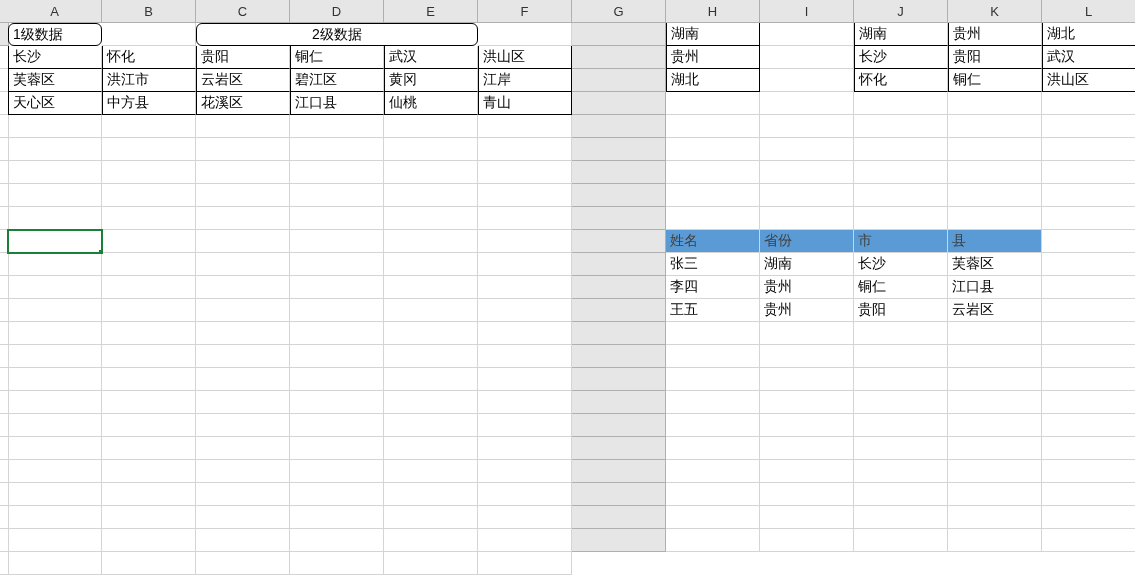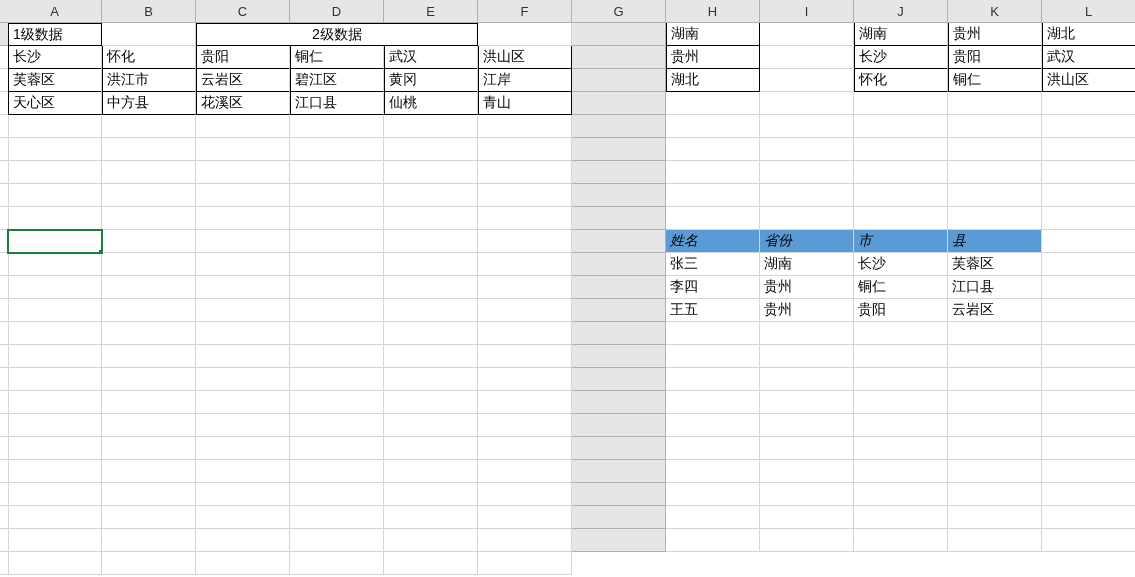--- a/index.html
+++ b/index.html
@@ -31,47 +31,46 @@
     background: #e6e6e6;
     border-right: 1px solid #b0b0b0;
     border-bottom: 1px solid #b0b0b0;
     justify-content: center;
     color: #333;
   }
   .corner { background: #e6e6e6; }
   .colhdr { font-size: 13px; }
 
   
-  .b-top    { border-top: 1px solid #000; }
+  .b-top    { border-top: 1px solid #000; border-radius: 6px; }
   .b-left   { border-left: 1px solid #000; }
   .b-right  { border-right: 1px solid #000; }
   .b-bottom { border-bottom: 1px solid #000; }
 
   .hdr-blue {
     background: #5b9bd5;
-    color: #000000;
-    font-style: italic;
+    color: #404040;
   }
 
   .selcell {
     outline: 2px solid #1a7f37;
     outline-offset: -1px;
     position: relative;
     z-index: 2;
   }
   .selhandle {
     position: absolute;
     right: -3px;
     bottom: -3px;
     width: 6px;
     height: 6px;
     background: #1a7f37;
     border: 1px solid #fff;
   }
-  .center { justify-content: center; font-family: Liberation Mono, monospace; }
+  .center { justify-content: center; }
 </style>
 </head>
 <body>
 
 <div class="sheet" id="sheet">
     <div class="cell corner"></div>
     <div class="cell colhdr">A</div>
     <div class="cell colhdr">B</div>
     <div class="cell colhdr">C</div>
     <div class="cell colhdr">D</div>

